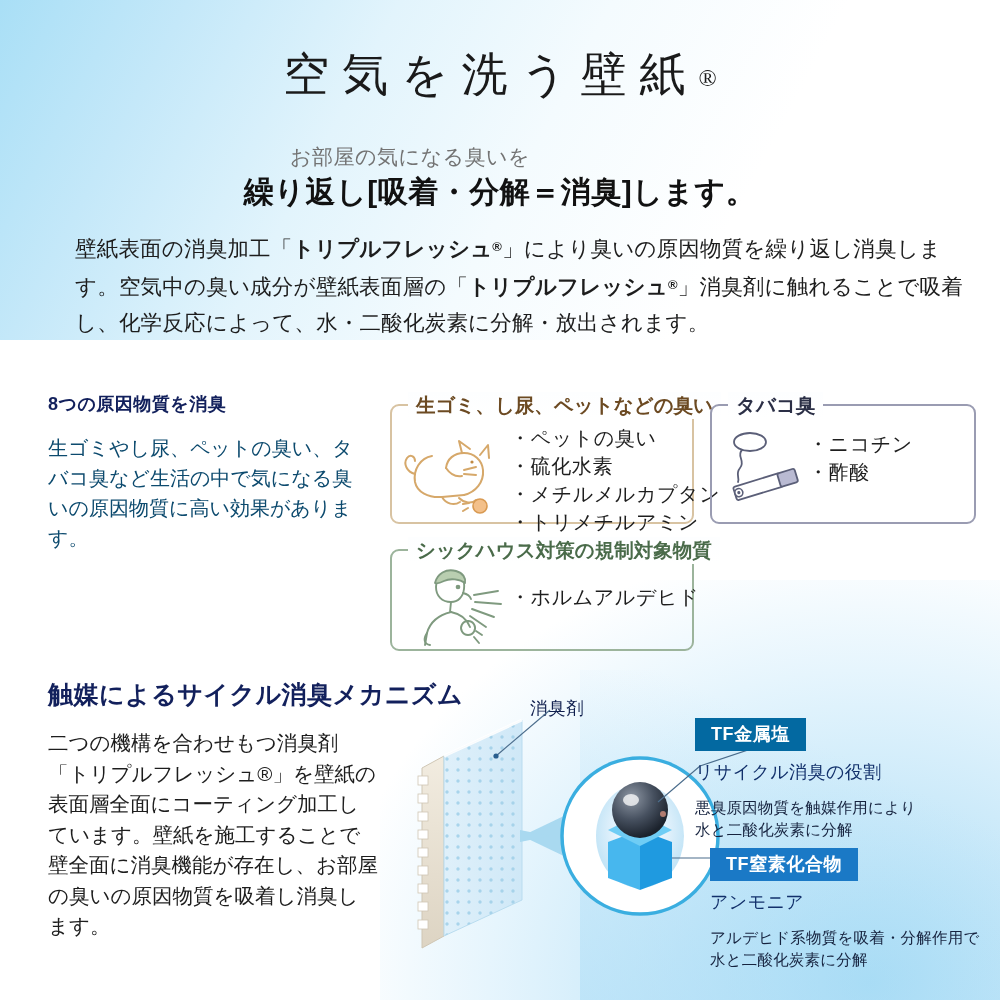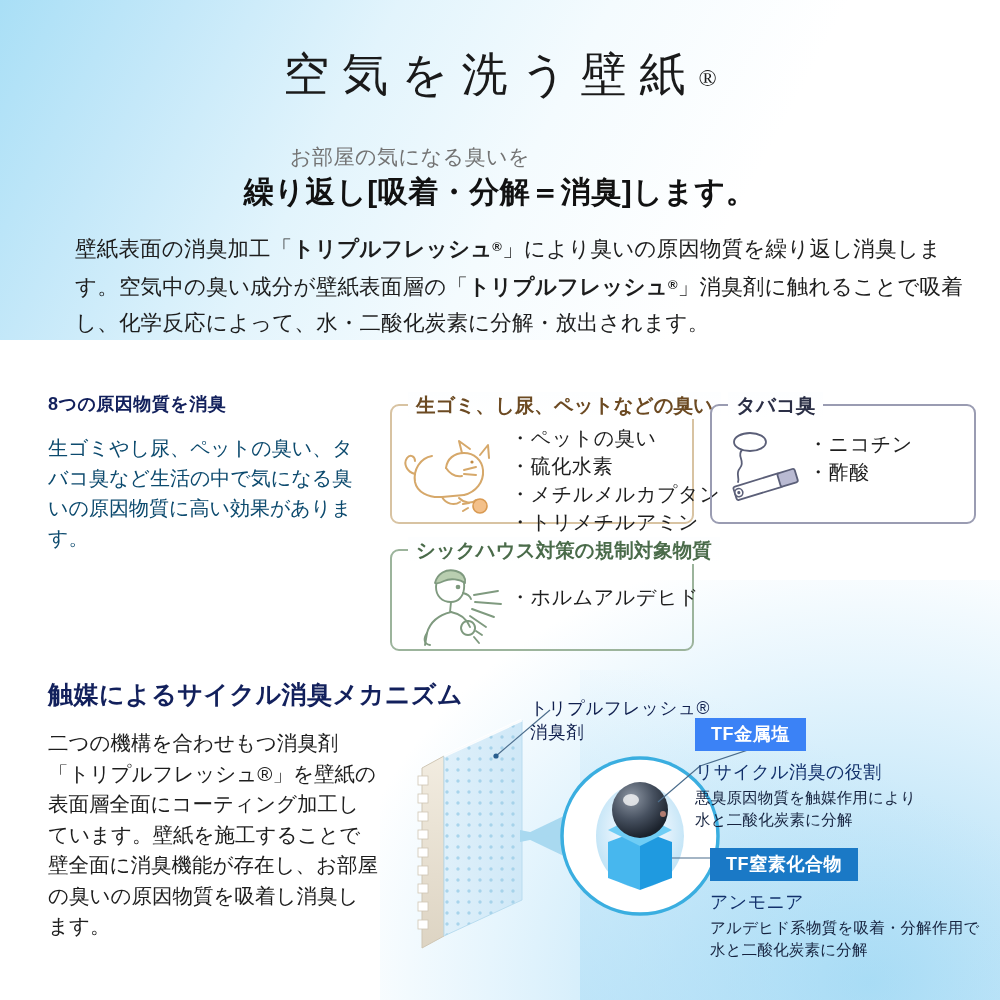--- a/index.html
+++ b/index.html
@@ -100,23 +100,23 @@
   #tf-label{
     position:absolute;left:130px;top:6px;
     font-size:17.5px;line-height:24px;color:#101f4e;letter-spacing:.6px;
   }
   .callout{position:absolute;}
   .badge{
     display:inline-block;padding:4px 16px 5px 16px;
     font-size:18px;font-weight:bold;color:#ffffff;letter-spacing:.6px;
   }
   .c-head{font-size:18px;color:#12306b;margin-top:9px;letter-spacing:.4px;}
-  .c-body{font-size:15.5px;line-height:22px;color:#16233f;margin-top:3px;letter-spacing:.2px;}
+  .c-body{font-size:15.5px;line-height:22px;color:#16233f;margin-top:13px;letter-spacing:.2px;}
   #callout-metal{left:295px;top:28px;}
-  #callout-metal .badge{background:#3b82f6;}
+  #callout-metal .badge{background:#0369a1;}
   #callout-nitro{left:310px;top:158px;}
   #callout-nitro .badge{background:#1a79c6;}
 </style>
 </head>
 <body>
 
 <div id="bg-top"></div>
 <div id="bg-bottom"></div>
 <div id="bg-bottom2"></div>
 
@@ -193,21 +193,20 @@
     <div>・ホルムアルデヒド</div>
   </div>
 </div>
 
 <div id="sec2-title">触媒によるサイクル消臭メカニズム</div>
 <div id="sec2-body">二つの機構を合わせもつ消臭剤「トリプルフレッシュ®」を壁紙の表面層全面にコーティング加工しています。壁紙を施工することで壁全面に消臭機能が存在し、お部屋の臭いの原因物質を吸着し消臭します。</div>
 
 <div id="diagram">
 
   <div id="tf-label">
-    <div>トリプルフレッシュ®</div>
     <div>消臭剤</div>
   </div>
 
   <svg style="position:absolute;left:0;top:0;" width="600" height="290" viewBox="0 0 600 290">
     <defs>
       <linearGradient id="slabFace" x1="0" y1="0" x2="1" y2="0">
         <stop offset="0" stop-color="#dff0fa"></stop>
           <stop offset="1" stop-color="#cfe8f7"></stop>
       </linearGradient>
       <linearGradient id="slabEdge" x1="0" y1="0" x2="0" y2="1">

